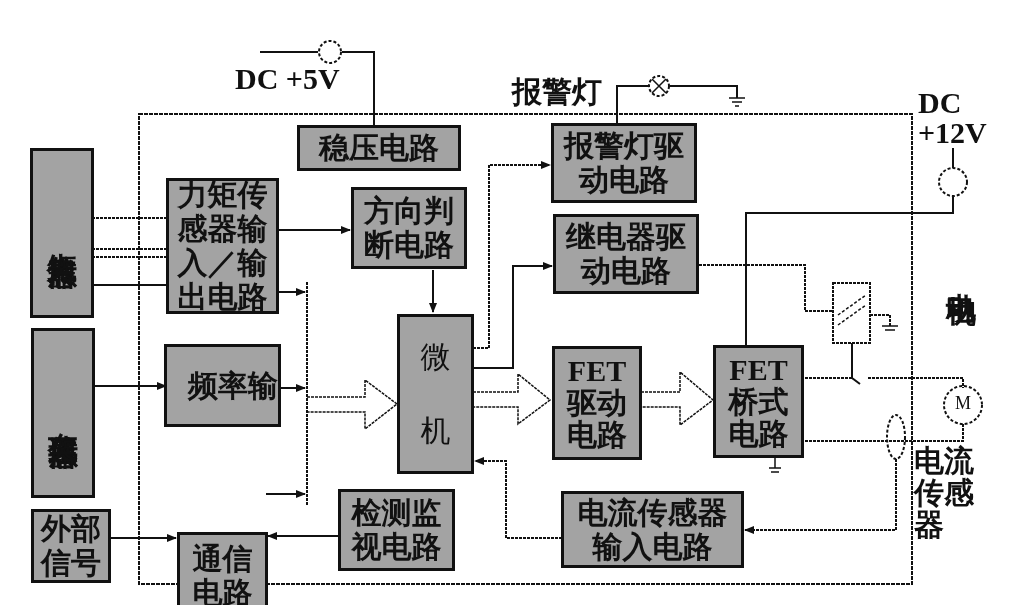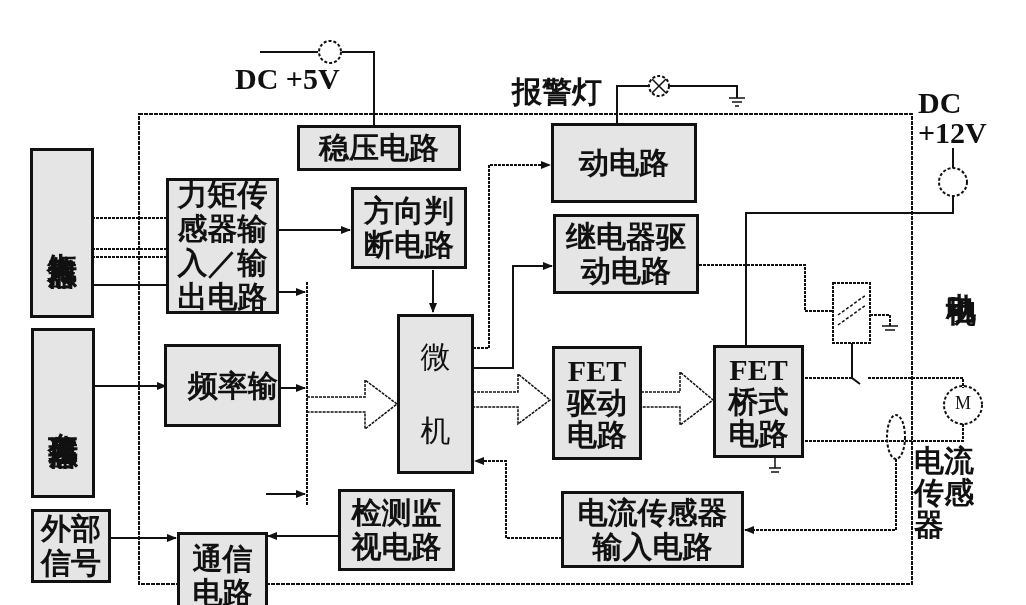--- a/index.html
+++ b/index.html
@@ -1,19 +1,19 @@
 <!DOCTYPE html>
 <html><head>
 <meta charset="utf-8">
 <style>
   html, body { margin: 0; padding: 0; background: #ffffff; }
   body { width: 1026px; height: 605px; position: relative; overflow: hidden;
          font-family: "DejaVu Serif", "Liberation Serif", serif; color: #111; }
   svg.wires { position: absolute; left: 0; top: 0; }
-  .box { position: absolute; border: 3px solid #111; box-sizing: border-box; background: #e5e5e5;
+  .box { position: absolute; border: 3px solid #111; box-sizing: border-box; background: #a3a3a3;
          display: flex; align-items: center; justify-content: center; text-align: center;
          font-size: 30px; line-height: 34px; font-weight: bold; }
   .box span { display: block; }
   .vtext { writing-mode: vertical-rl; letter-spacing: 2px; }
   .label { position: absolute; font-weight: bold; white-space: nowrap; }
   .big { font-size: 30px; }
   .latin { font-family: "Liberation Serif", "DejaVu Serif", serif; }
 </style>
 </head>
 <body>
@@ -138,20 +138,21 @@
   <span>检测监</span>
   <span>视电路</span>
 </div>
 
 <div class="box" style="left:397px;top:314px;width:77px;height:160px;flex-direction:column;gap:40px;font-weight:normal;">
   <span>微</span>
   <span>机</span>
 </div>
 
 <div class="box" style="left:551px;top:123px;width:146px;height:80px;flex-direction:column;">
+  <span>报警灯驱</span>
   <span>动电路</span>
 </div>
 
 <div class="box" style="left:553px;top:214px;width:146px;height:80px;flex-direction:column;">
   <span>继电器驱</span>
   <span>动电路</span>
 </div>
 
 <div class="box" style="left:552px;top:346px;width:90px;height:114px;flex-direction:column;line-height:32px;">
   <span class="latin">FET</span>

